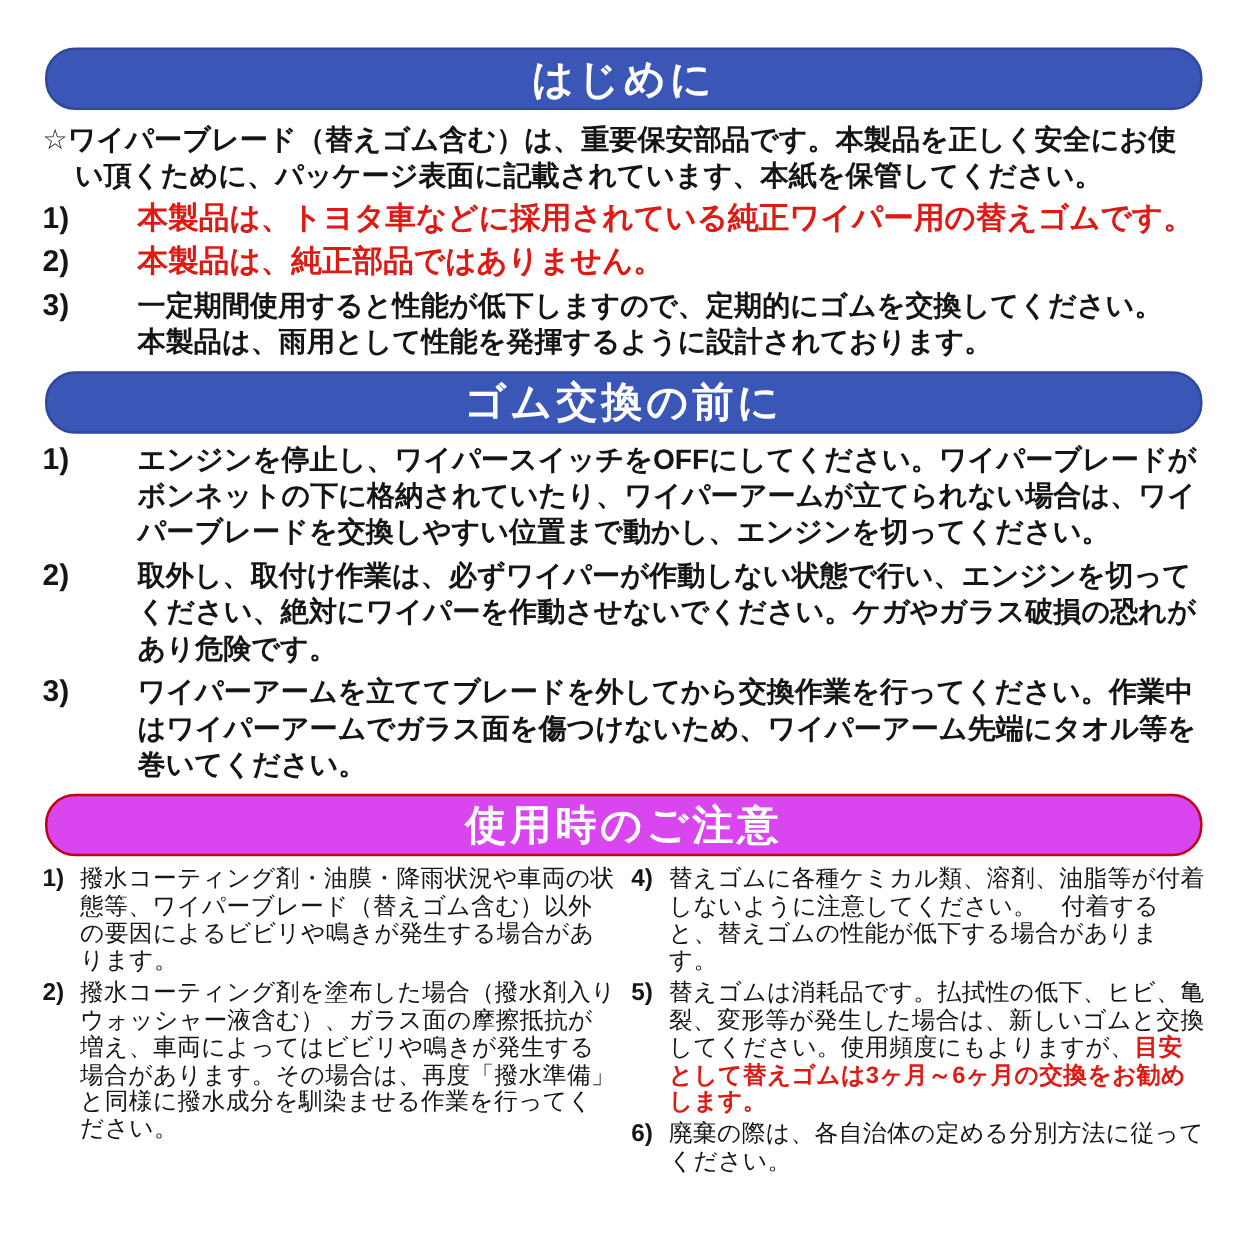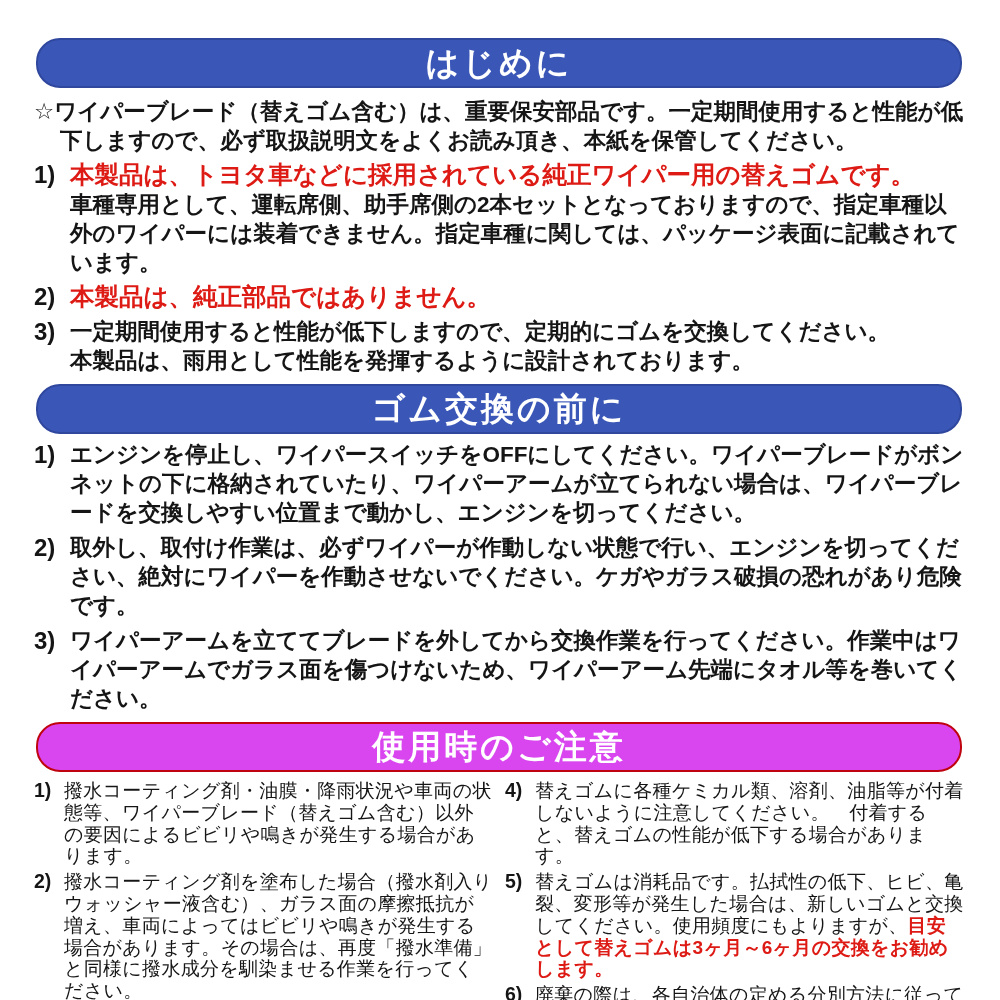--- a/index.html
+++ b/index.html
@@ -17,48 +17,47 @@
     color:#ffffff;font-weight:bold;font-size:33px;letter-spacing:3px;
     margin:0 2px;
   }
   .pill.blue{background:#3a57b8;border:2px solid #30479e;}
   .pill.red{background:#d946ef;border:2px solid #bf040f;}
   
   .toptext{font-size:22.5px;line-height:29px;font-weight:bold;}
   .note{margin:9px 0 4px 0;padding-left:26px;text-indent:-26px;}
   .item{display:flex;margin:5px 0 0 0;}
   .item .num{flex:0 0 36px;font-weight:bold;font-size:24px;line-height:29px;}
-  .item .itext{flex:1;}
+  .item .itext{flex:1;margin-left:40px;}
   .redlead{color:#dd1a14;font-size:24.5px;line-height:30px;font-weight:bold;}
   .sec2 .item{margin:6px 0 0 0;}
   .pill.m-top{margin-top:9px;}
   
   .cols{display:flex;gap:12px;margin-top:8px;}
   .col{flex:1;min-width:0;}
   .u-item{display:flex;margin:0 0 4px 0;}
   .u-item .num{flex:0 0 30px;font-weight:bold;font-size:19.5px;line-height:21.8px;}
   .u-item .itext{flex:1;font-size:19px;line-height:21.8px;font-weight:normal;letter-spacing:0.3px;}
   .ured{color:#dd1a14;font-weight:bold;}
 </style>
 </head>
 <body>
 
 <div class="page">
 
   <div class="pill blue">
     <span>はじめに</span>
   </div>
 
-  <p class="toptext note">☆ワイパーブレード（替えゴム含む）は、重要保安部品です。一定期間使用すると性能が低下しますので、必ず取扱説明文をよくお読み頂き、本紙を保管してください。</p>
+  <p class="toptext note">☆ワイパーブレード（替えゴム含む）は、重要保安部品です。本製品を正しく安全にお使い頂くために、パッケージ表面に記載されています、本紙を保管してください。</p>
 
   <div class="item">
     <span class="num">1)</span>
     <div class="itext">
       <div class="redlead">本製品は、トヨタ車などに採用されている純正ワイパー用の替えゴムです。</div>
-      <div class="toptext">車種専用として、運転席側、助手席側の2本セットとなっておりますので、指定車種以外のワイパーには装着できません。指定車種に関しては、パッケージ表面に記載されています。</div>
     </div>
   </div>
 
   <div class="item">
     <span class="num">2)</span>
     <div class="itext">
       <div class="redlead">本製品は、純正部品ではありません。</div>
     </div>
   </div>
 

